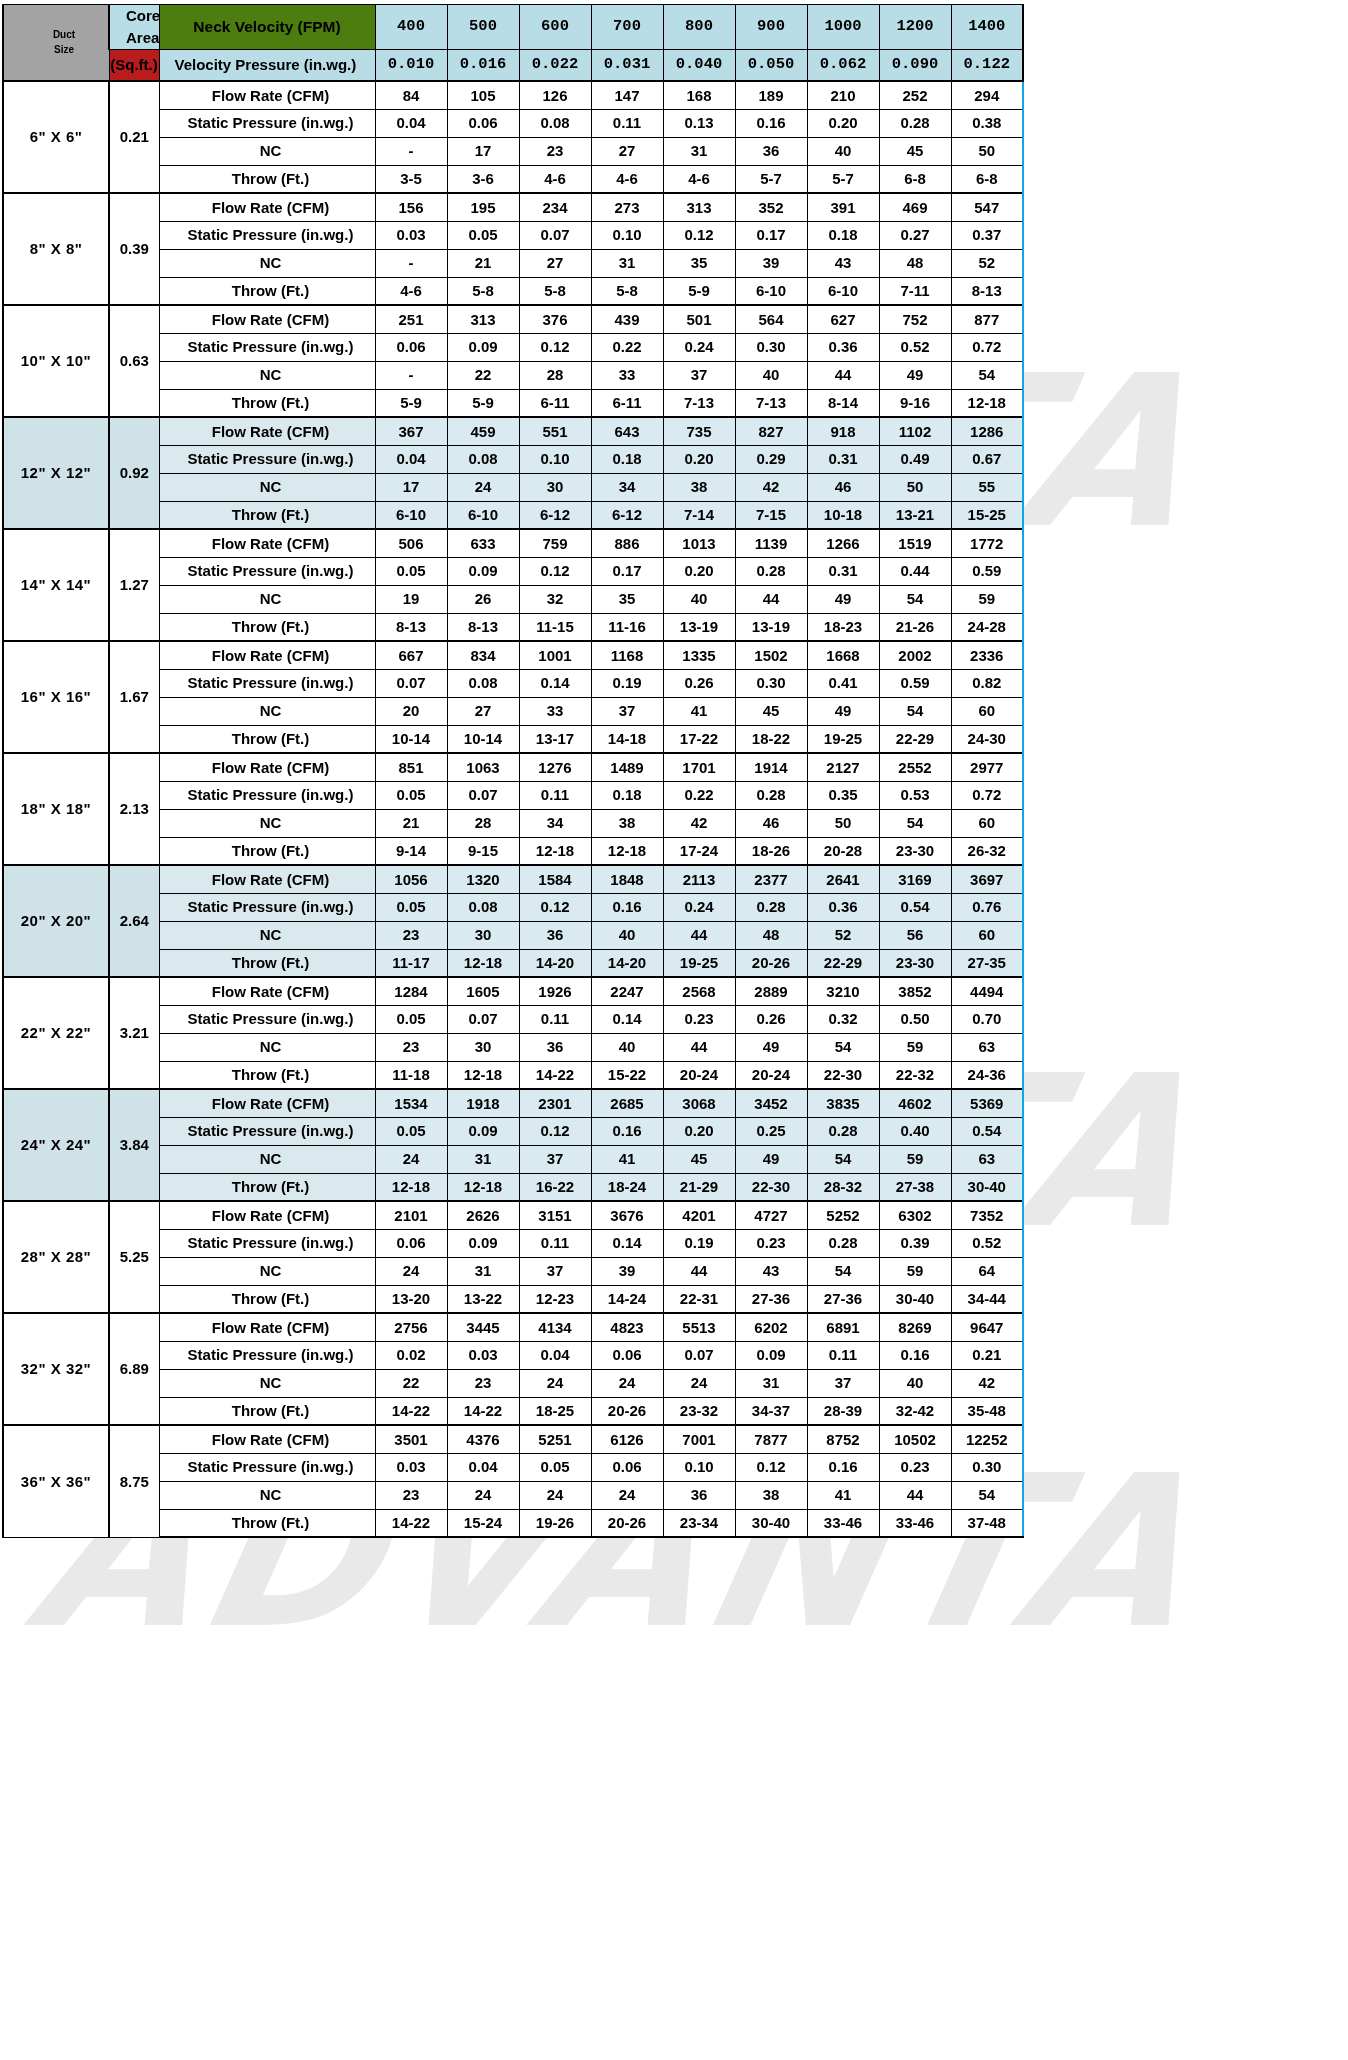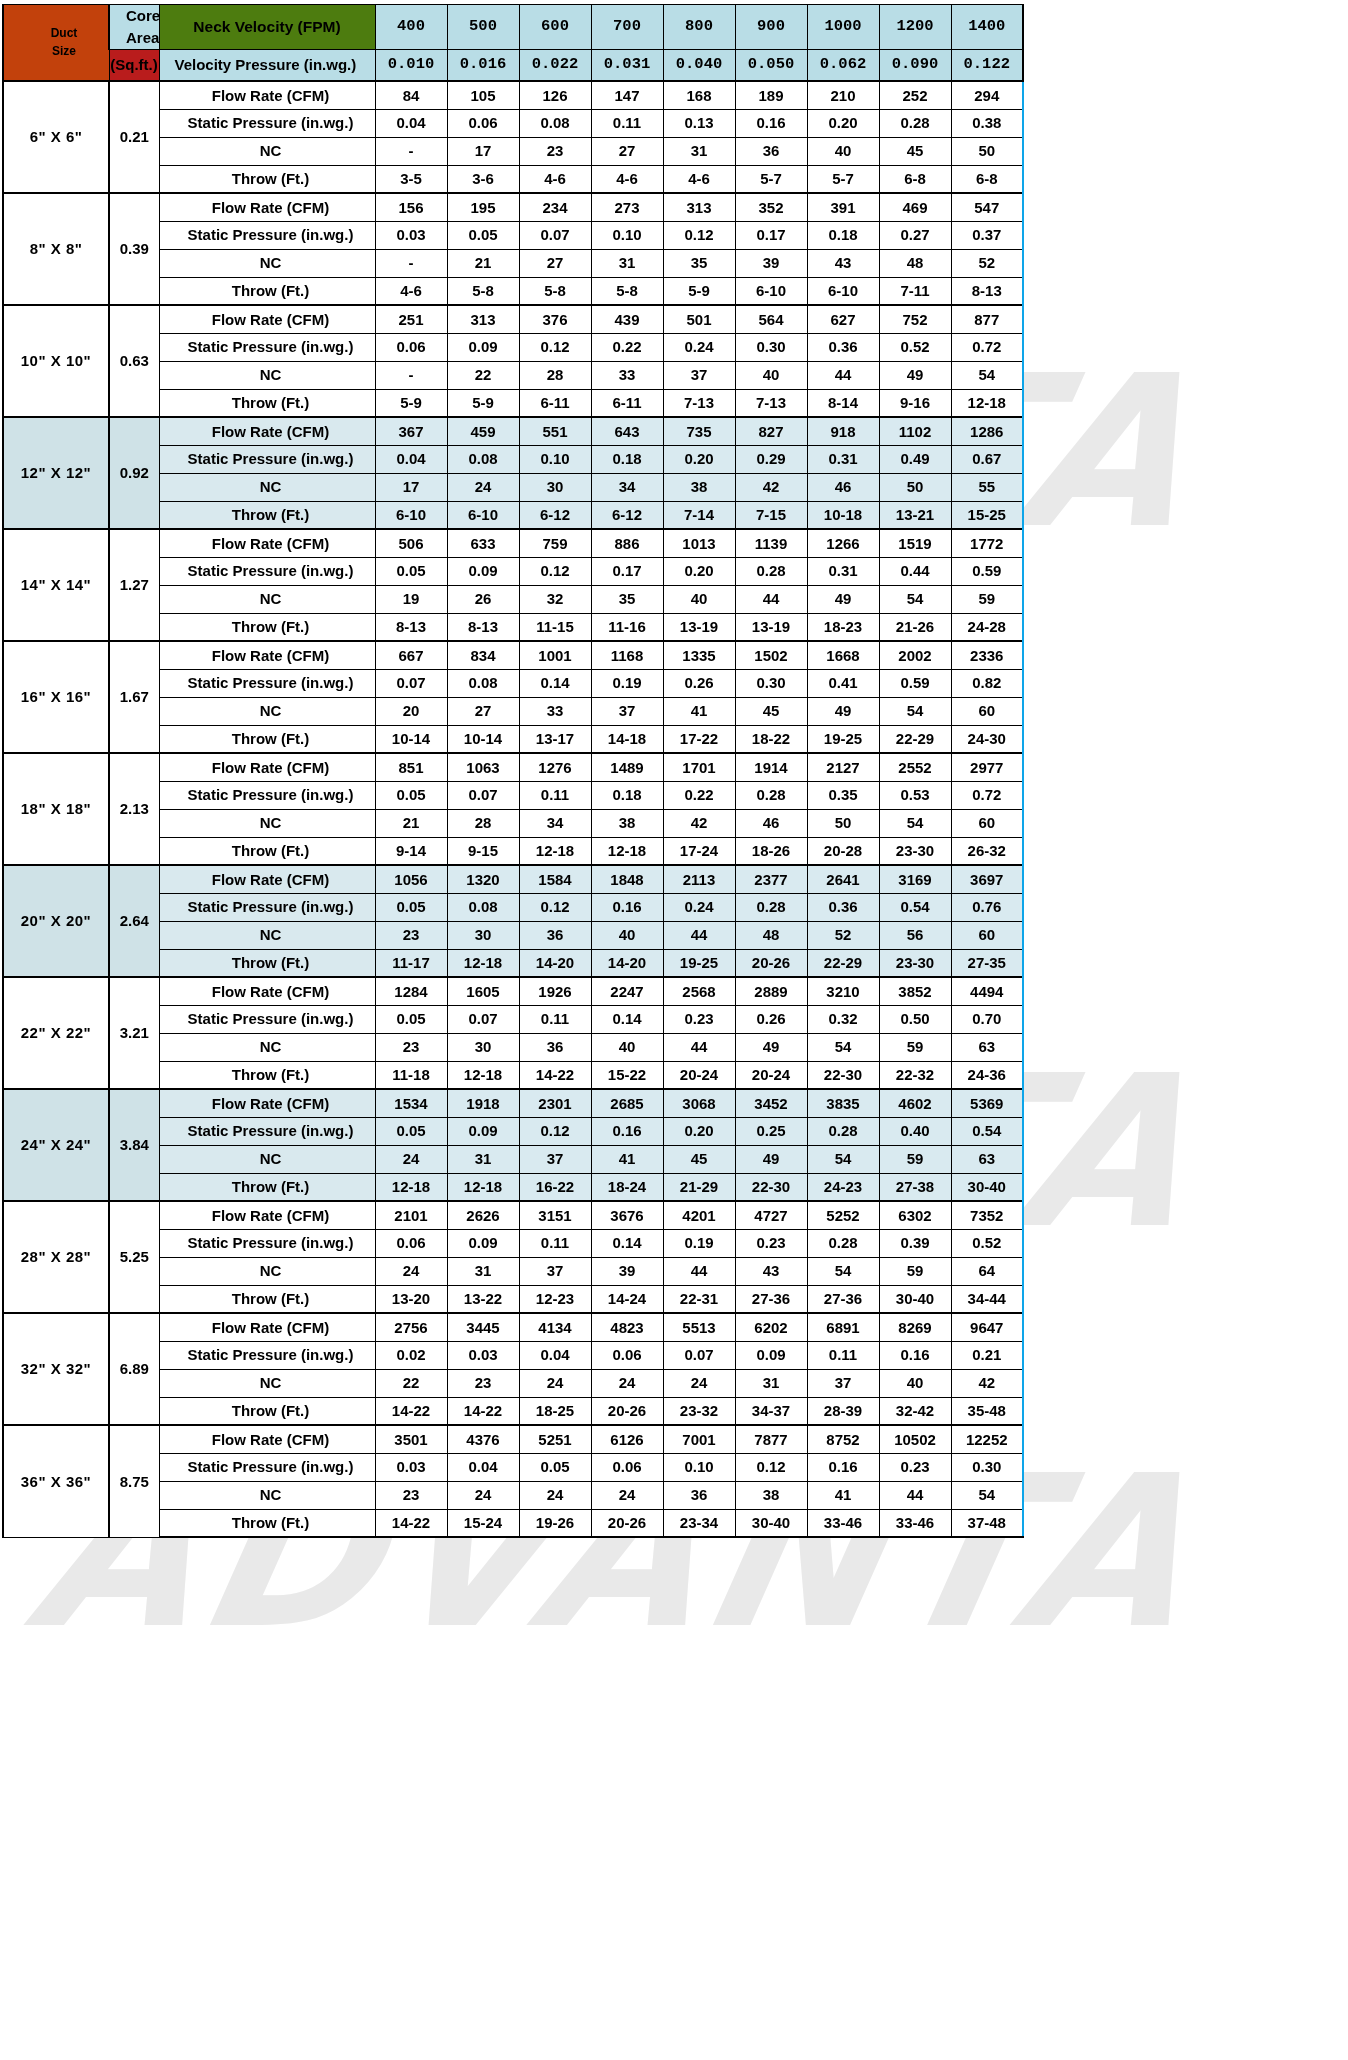--- a/index.html
+++ b/index.html
@@ -71,22 +71,22 @@
     line-height: 1.15;
     background-clip: padding-box;
   }
 
   
   .hdr {
     background: #b9dde6;
     height: 32px;
   }
   .hdr-duct {
-    background: #c2410c;
-    font-size: 12px;
+    background: #a3a3a3;
+    font-size: 10px;
     line-height: 1.45;
   }
   .hdr-core {
     background: #b9dde6;
     font-size: 15px;
     line-height: 1.45;
   }
   .hdr-neck {
     background: #4d7c0f;
     font-size: 15.5px;
@@ -696,21 +696,21 @@
           <td class="val last-col">63</td>
         </tr>
         <tr class="tint">
           <td class="prop">Throw (Ft.)</td>
           <td class="val">12-18</td>
           <td class="val">12-18</td>
           <td class="val">16-22</td>
           <td class="val">18-24</td>
           <td class="val">21-29</td>
           <td class="val">22-30</td>
-          <td class="val">24-23</td>
+          <td class="val">28-32</td>
           <td class="val">27-38</td>
           <td class="val last-col">30-40</td>
         </tr>
         <tr class="block-start">
           <td class="duct" rowspan="4">28"  X  28"</td>
           <td class="core" rowspan="4">5.25</td>
           <td class="prop">Flow Rate (CFM)</td>
           <td class="val">2101</td>
           <td class="val">2626</td>
           <td class="val">3151</td>

